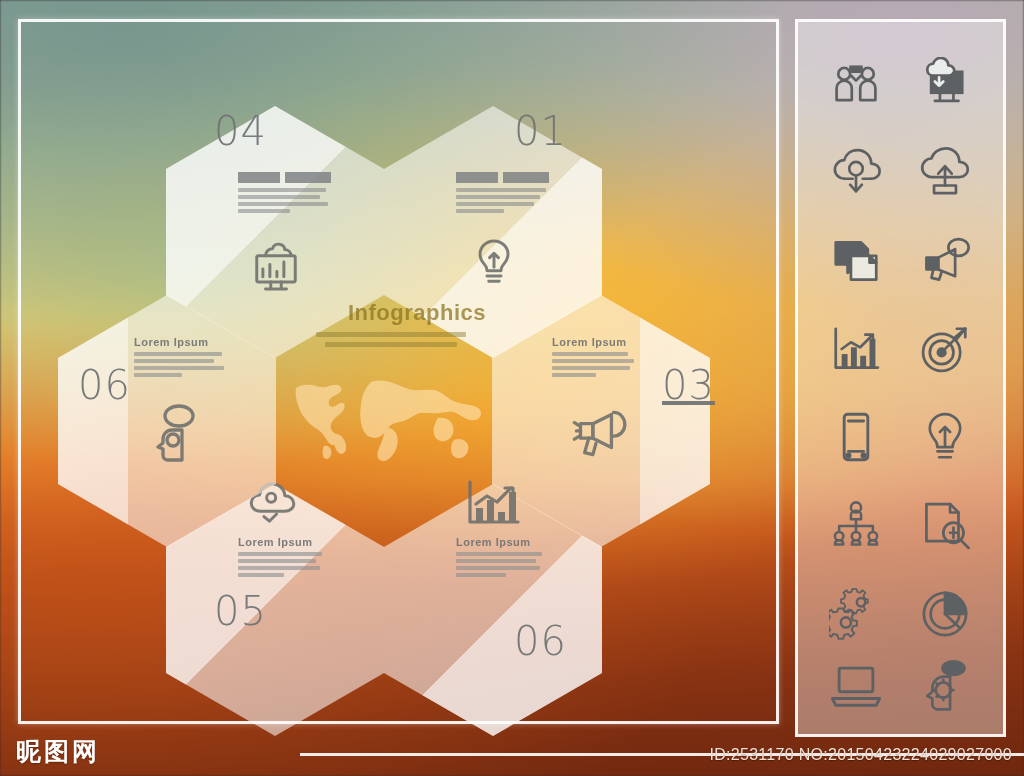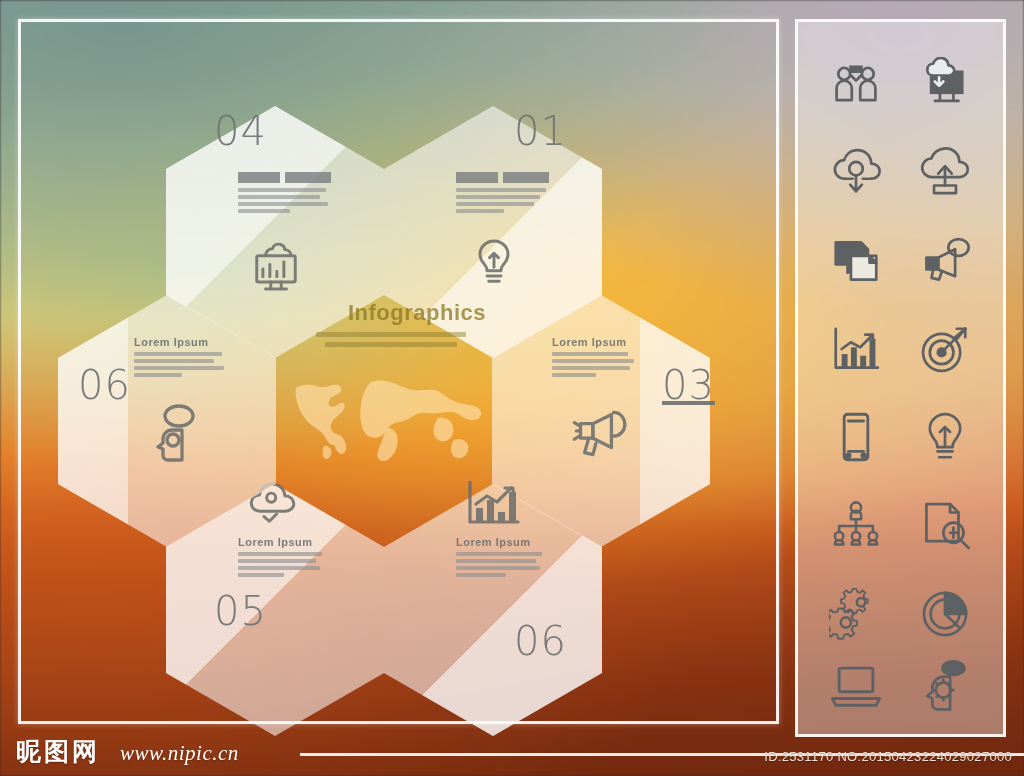--- a/index.html
+++ b/index.html
@@ -143,41 +143,41 @@
     padding:18px 14px 22px 14px;
     box-sizing:border-box;
   }
   .icon-cell{
     display:flex;align-items:center;justify-content:center;
   }
   .icon-cell svg{width:54px;height:54px;color:#5e6163;display:block;}
 
   
   .wm{
-    position:absolute;left:16px;bottom:8px;display:flex;align-items:flex-end;gap:20px;
+    position:absolute;left:16px;bottom:8px;display:flex;align-items:flex-end;gap:0;
   }
   .wm-cn{
     font-family:"DejaVu Sans",sans-serif;
     font-size:25px;font-weight:700;color:#ffffff;letter-spacing:3px;
     text-shadow:0 1px 2px rgba(0,0,0,.3);
   }
   .wm-url{
     font-family:"Liberation Serif",serif;
     font-style:italic;font-size:21px;color:#ffffff;
     letter-spacing:.5px;padding-bottom:2px;
     text-shadow:0 1px 2px rgba(0,0,0,.25);
   }
   .wm-rule{
     position:absolute;left:300px;right:0;bottom:20px;height:3px;
     background:rgba(255,255,255,0.9);
   }
   .id-line{
     position:absolute;right:12px;bottom:12px;
     font-family:"Liberation Sans",sans-serif;
-    font-size:13px;color:#f0e2d8;letter-spacing:.3px;
+    font-size:16px;color:#f0e2d8;letter-spacing:.3px;
     text-shadow:0 1px 1px rgba(0,0,0,.35);
   }
 </style>
 </head>
 <body>
 
 <div id="stage">
 
   <div class="bg-base"></div>
   <div class="bg-warm"></div>
@@ -502,18 +502,17 @@
           <circle cx="30" cy="38" r="9"></circle>
           <path d="M30 29v-3M30 47v3M21 38h-3M39 38h3M24 32l-2-2M36 44l2 2M36 32l2-2M24 44l-2 2"></path>
         </svg>
       </div>
 
     </div>
   </div>
 
   <div class="wm">
     <div class="wm-cn">昵图网</div>
-    <div class="wm-url">www.nipic.cn</div>
   </div>
   <div class="wm-rule"></div>
   <div class="id-line">ID:2531170 NO:20150423224029027000</div>
 
 </div>
 
 </body></html>

